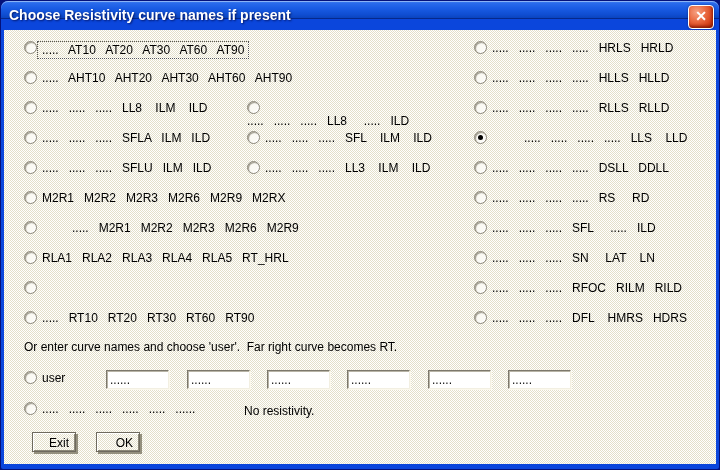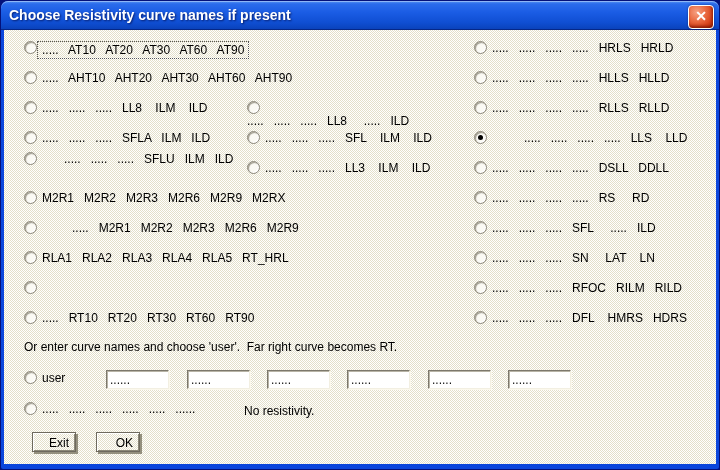--- a/index.html
+++ b/index.html
@@ -5,21 +5,21 @@
   html,body{margin:0;padding:0;}
   body{
     width:720px;height:470px;position:relative;overflow:hidden;
     background:#04117a;
     font-family:"Liberation Sans", sans-serif;
   }
   .frame{
     position:absolute;inset:1px;background:#0b46dc;border-radius:7px 7px 2px 2px;
   }
   .titlebar{
-    position:absolute;left:0;top:0;right:0;height:29px;
+    position:absolute;left:0;top:0;right:0;height:18px;
     border-radius:7px 7px 0 0;
     background:linear-gradient(180deg,#5a96f2 0%,#2b6cec 10%,#1a5ce4 40%,#0f4ed2 75%,#0a43bc 96%,#0939a8 100%);
     box-shadow:inset 0 1px 0 rgba(255,255,255,.35), inset 0 -1px 0 rgba(0,0,60,.35);
   }
   .title{
     color:#ffffff;font-weight:bold;font-size:14px;line-height:29px;
     padding-left:8px;text-shadow:1px 1px 2px rgba(0,0,50,.65);
     white-space:nowrap;
   }
   .close-btn{
@@ -86,21 +86,21 @@
     <div class="close-btn">✕</div>
   </div>
 
   <div class="content checker">
 
     <div id="rows-layer">
         <div class="radio-row" style="left: 20px; top: 11px;"><span class="radio"></span><span class="radio-label focused">.....   AT10   AT20   AT30   AT60   AT90</span></div>
         <div class="radio-row" style="left: 20px; top: 41px;"><span class="radio"></span><span class="radio-label">.....   AHT10   AHT20   AHT30   AHT60   AHT90</span></div>
         <div class="radio-row" style="left: 20px; top: 71px;"><span class="radio"></span><span class="radio-label">.....   .....   .....   LL8    ILM    ILD</span></div>
         <div class="radio-row" style="left: 20px; top: 101px;"><span class="radio"></span><span class="radio-label">.....   .....   .....   SFLA   ILM   ILD</span></div>
-        <div class="radio-row" style="left: 20px; top: 122px; gap: 22px;"><span class="radio"></span><span class="radio-label">.....   .....   .....   SFLU   ILM   ILD</span></div>
+        <div class="radio-row" style="left: 20px; top: 131px;"><span class="radio"></span><span class="radio-label">.....   .....   .....   SFLU   ILM   ILD</span></div>
         <div class="radio-row" style="left: 20px; top: 161px;"><span class="radio"></span><span class="radio-label">M2R1   M2R2   M2R3   M2R6   M2R9   M2RX</span></div>
         <div class="radio-row" style="left: 20px; top: 191px; gap: 30px;"><span class="radio"></span><span class="radio-label">.....   M2R1   M2R2   M2R3   M2R6   M2R9</span></div>
         <div class="radio-row" style="left: 20px; top: 221px;"><span class="radio"></span><span class="radio-label">RLA1   RLA2   RLA3   RLA4   RLA5   RT_HRL</span></div>
         <div class="radio-row" style="left: 20px; top: 251px;"><span class="radio"></span></div>
         <div class="radio-row" style="left: 20px; top: 281px;"><span class="radio"></span><span class="radio-label">.....   RT10   RT20   RT30   RT60   RT90</span></div>
         <div class="radio-row" style="left: 243px; top: 71px; flex-direction: column;"><span class="radio"></span><span class="radio-label">.....   .....   .....   LL8     .....   ILD</span></div>
         <div class="radio-row" style="left: 243px; top: 101px;"><span class="radio"></span><span class="radio-label">.....   .....   .....   SFL    ILM    ILD</span></div>
         <div class="radio-row" style="left: 243px; top: 131px;"><span class="radio"></span><span class="radio-label">.....   .....   .....   LL3    ILM    ILD</span></div>
         <div class="radio-row" style="left: 470px; top: 11px;"><span class="radio"></span><span class="radio-label">.....   .....   .....   .....   HRLS   HRLD</span></div>
         <div class="radio-row" style="left: 470px; top: 41px;"><span class="radio"></span><span class="radio-label">.....   .....   .....   .....   HLLS   HLLD</span></div>

